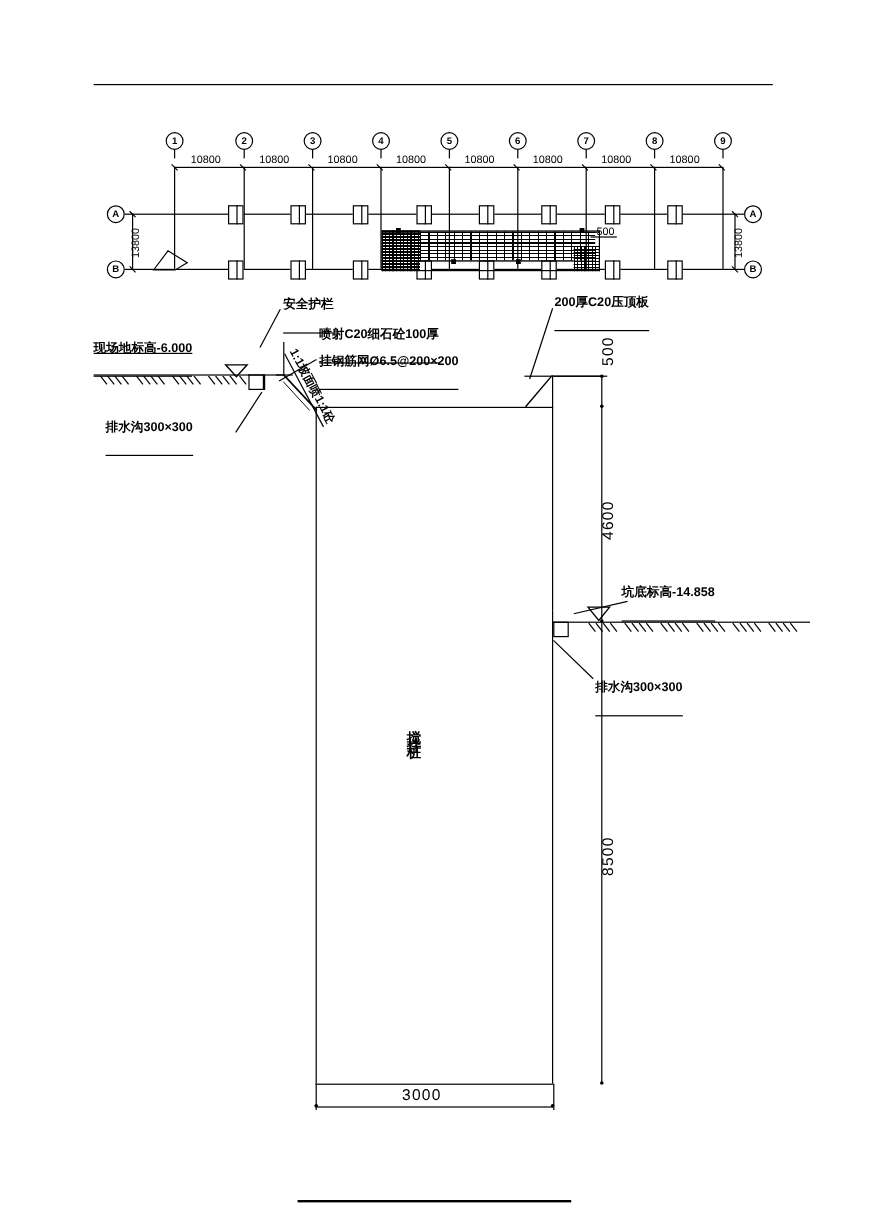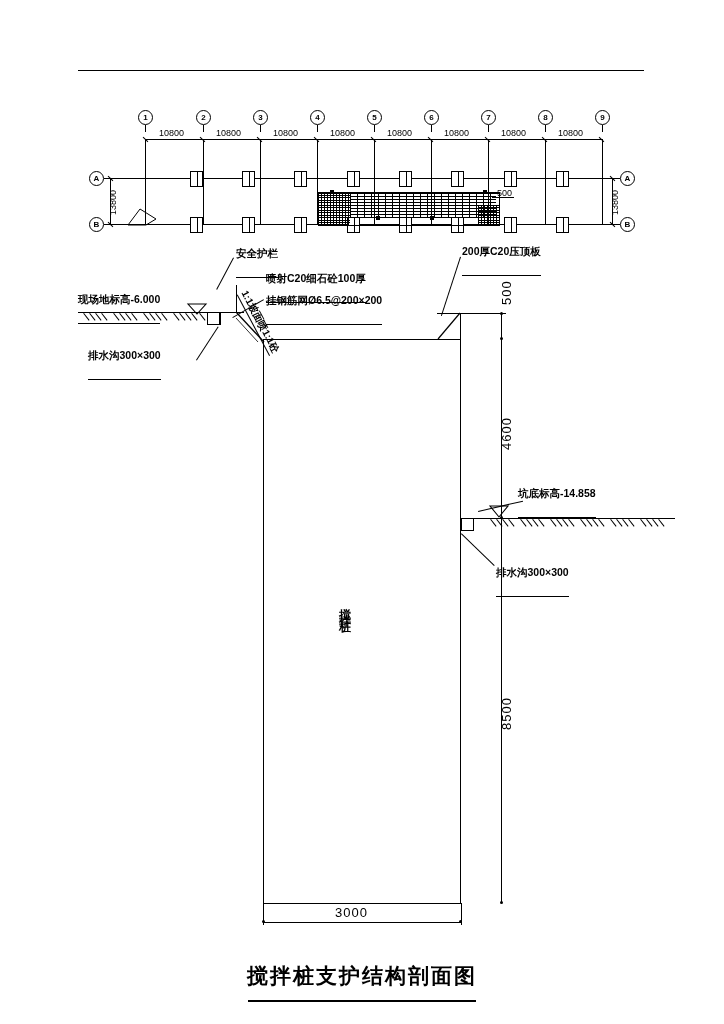--- a/index.html
+++ b/index.html
@@ -319,21 +319,21 @@
 
     <div class="dim vert" style="left:250px; top:224px; font-size:7px;"></div>
   </div>
 
   <div>
 
     <div class="lbl u" style="left:236px; top:247px;">安全护栏</div>
 
     <div class="leader" style="left:234px; top:258px; width:36px; transform:rotate(118deg);"></div>
 
-    <div class="lbl u" style="left:78px; top:293px;">现场地标高-6.000</div>
+    <div class="lbl u" style="left:78px; top:283px;text-decoration:underline;">现场地标高-6.000</div>
     <div class="lbl u" style="left:88px; top:349px;">排水沟300×300</div>
     <div class="leader" style="left:196px; top:360px; width:40px; transform:rotate(-57deg);"></div>
 
     <div class="lbl u" style="left:266px; top:272px;">喷射C20细石砼100厚</div>
     <div class="lbl u" style="left:266px; top:294px;">挂钢筋网Ø6.5@200×200</div>
     <div class="leader" style="left:264px; top:300px; width:36px; transform:rotate(150deg);"></div>
 
     <div class="lbl u" style="left:462px; top:245px;">200厚C20压顶板</div>
     <div class="leader" style="left:461px; top:257px; width:62px; transform:rotate(108deg);"></div>
 
@@ -442,16 +442,15 @@
     <div class="arrowdot" style="left:500px; top:901px;"></div>
 
     <div class="hline thin" style="left:263px; top:922px; width:198px;"></div>
     <div class="vline thin" style="left:263px; top:903px; height:22px;"></div>
     <div class="vline thin" style="left:461px; top:903px; height:22px;"></div>
     <div class="arrowdot" style="left:262px; top:920px;"></div>
     <div class="arrowdot" style="left:459px; top:920px;"></div>
     <div class="dim big" style="left:335px; top:905px;">3000</div>
   </div>
 
-  <div class="title">搅拌桩支护结构剖面图</div>
   <div class="title-rule"></div>
 
 </div>
 
 </body></html>

